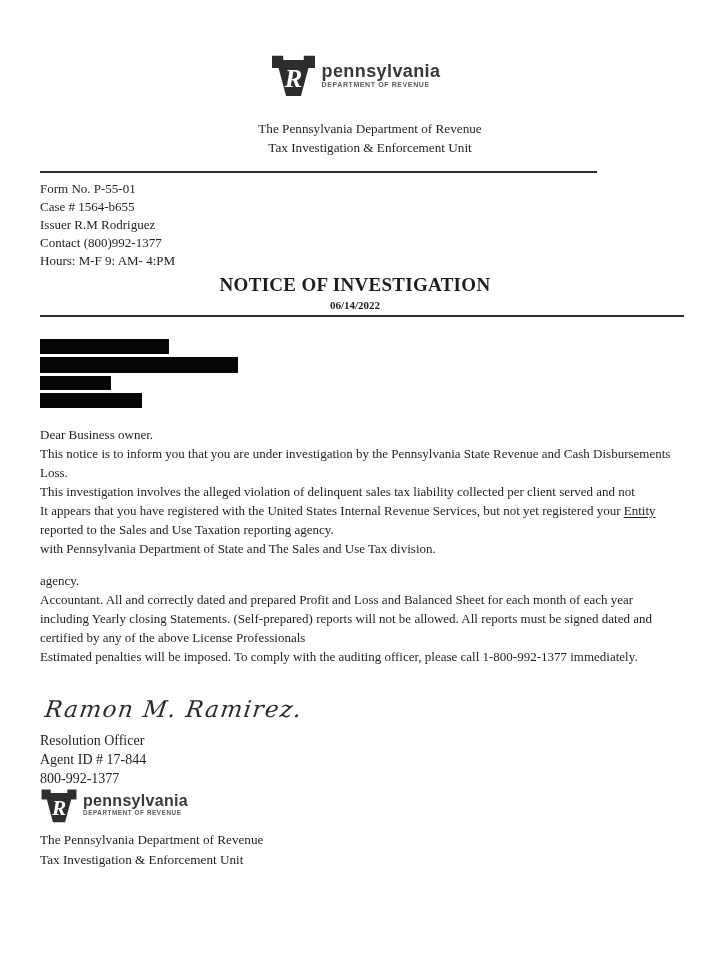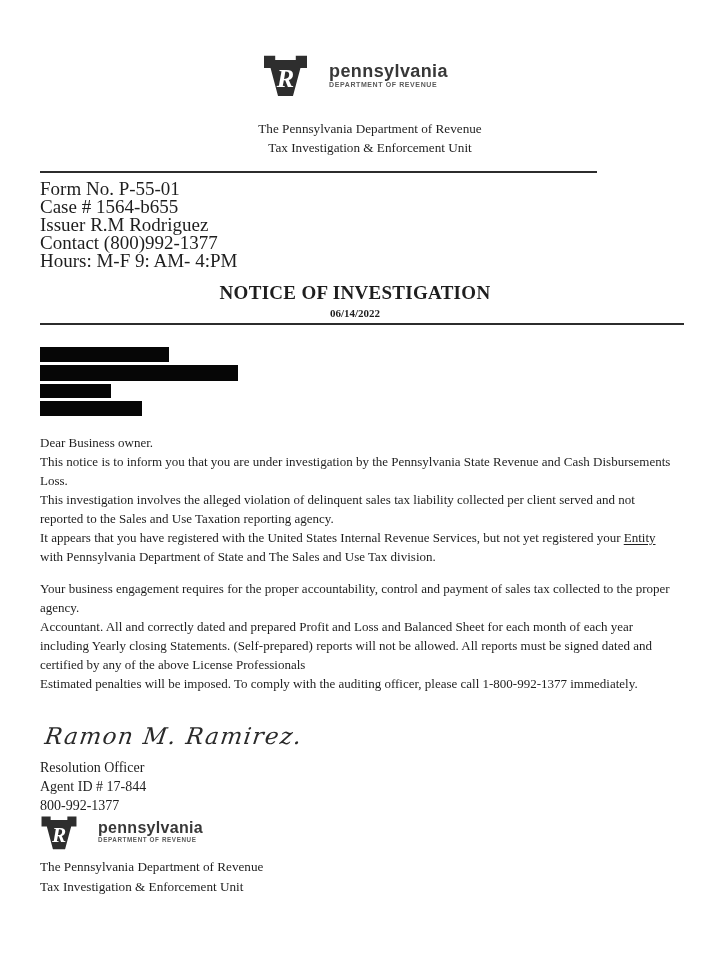--- a/index.html
+++ b/index.html
@@ -12,45 +12,45 @@
     filter: blur(0.3px);
     overflow:hidden;
     box-sizing:border-box;
     padding:0 20px 0 40px;
   }
   
   .logo-row{display:flex;align-items:center;}
   .logo-row.top{margin-top:54px;justify-content:center;transform:translateX(-15px);}
   .logo-row.bottom{margin-top:0;justify-content:flex-start;}
   .keystone{flex:0 0 auto;}
-  .logo-text{margin-left:20px;display:flex;flex-direction:column;justify-content:center;}
+  .logo-text{margin-left:5px;display:flex;flex-direction:column;justify-content:center;}
   .wordmark{
     font-family:"Liberation Sans", sans-serif;
     font-weight:700;color:#383838;line-height:1;
   }
   .logo-row.top .wordmark{font-size:18px;letter-spacing:0.4px;}
   .logo-row.bottom .wordmark{font-size:16px;letter-spacing:0.3px;}
   .tagline{
     font-family:"Liberation Sans", sans-serif;
     font-weight:700;color:#5a5a5a;line-height:1.3;letter-spacing:0.6px;
   }
   .logo-row.top .tagline{font-size:7px;}
   .logo-row.bottom .tagline{font-size:6.3px;}
   
   .center-head{margin-top:22px;text-align:center;font-size:13.2px;line-height:19px;}
   
   .rule{background:#2c2c2c;height:2px;}
   .rule.r1{margin-top:14px;width:557px;}
   .rule.r2{margin-top:3px;width:644px;}
   
-  .form-block{margin-top:7px;font-size:19px;line-height:18px;}
+  .form-block{margin-top:7px;font-size:13px;line-height:18px;}
   .form-block div{white-space:nowrap;}
   
   .notice-title{
-    margin-top:12px;text-align:center;font-weight:700;
+    margin-top:4px;text-align:center;font-weight:700;
     font-size:19px;line-height:22px;letter-spacing:0.3px;
     transform:translateX(-15px);
   }
   .notice-date{
     margin-top:3px;text-align:center;font-weight:700;
     font-size:11px;line-height:13px;transform:translateX(-15px);
   }
   
   .redactions{margin-top:22px;}
   .redact-bar{background:#060606;margin-bottom:3px;}
@@ -112,27 +112,26 @@
       <div class="redact-bar" style="width: 198px; height: 16px;"></div>
       <div class="redact-bar" style="width: 71px; height: 14px;"></div>
       <div class="redact-bar" style="width: 102px; height: 15px;"></div>
     </div>
 
   <div class="body-block">
     <div class="bline">Dear Business owner.</div>
     <div class="bline">This notice is to inform you that you are under investigation by the Pennsylvania State Revenue and Cash Disbursements</div>
     <div class="bline">Loss.</div>
     <div class="bline">This investigation involves the alleged violation of delinquent sales tax liability collected per client served and not</div>
+    <div class="bline"><span>It appears that you have registered with the United States Internal Revenue Services, but not yet registered your </span><u>Entity</u></div>
     <div class="bline">reported to the Sales and Use Taxation reporting agency.</div>
-    <div class="bline"><span>It appears that you have registered with the United States Internal Revenue Services, but not yet registered your </span><u>Entity</u></div>
     <div class="bline">with Pennsylvania Department of State and The Sales and Use Tax division.</div>
 
     <div class="para-gap"></div>
 
-    <div class="bline">Your business engagement requires for the proper accountability, control and payment of sales tax collected to the proper</div>
     <div class="bline">agency.</div>
     <div class="bline">Accountant. All and correctly dated and prepared Profit and Loss and Balanced Sheet for each month of each year</div>
     <div class="bline">including Yearly closing Statements. (Self-prepared) reports will not be allowed. All reports must be signed dated and</div>
     <div class="bline">certified by any of the above License Professionals</div>
     <div class="bline">Estimated penalties will be imposed. To comply with the auditing officer, please call 1-800-992-1377 immediately.</div>
   </div>
 
   <div class="signature"><span>Ramon M. Ramirez.</span></div>
 
   <div class="officer-block">

